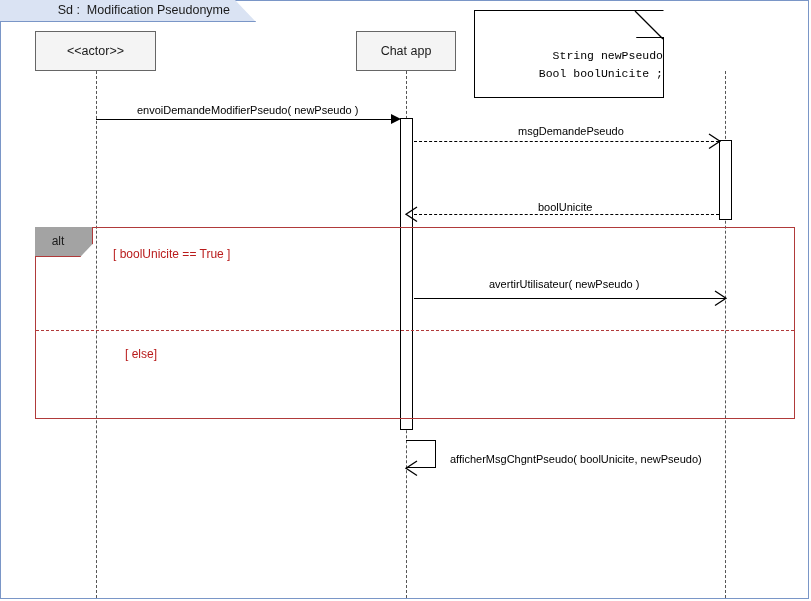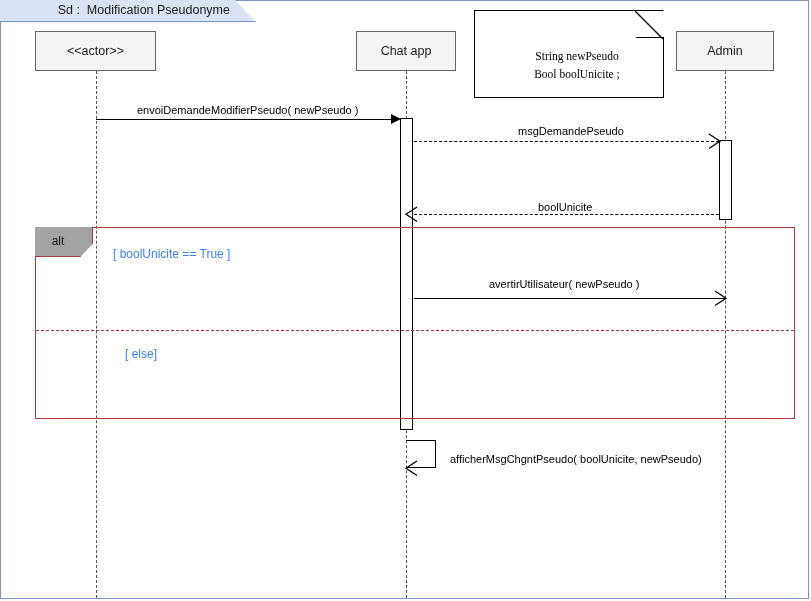--- a/index.html
+++ b/index.html
@@ -108,22 +108,22 @@
     top: 0px;
     width: 28px;
     height: 28px;
     overflow: visible;
   }
   .note-text {
     position: absolute;
     left: 16px;
     right: 0;
     top: 36px;
-    text-align: center;
-    font-family: Liberation Serif, serif;
+    text-align: right;
+    font-family: Liberation Mono, monospace;
     font-size: 11.5px;
     color: #000000;
     line-height: 1.65;
     white-space: pre;
   }
 
   
   .msg-line {
     position: absolute;
     height: 0px;
@@ -181,21 +181,21 @@
     color: #1a1a1a;
   }
   .alt-divider {
     position: absolute;
     height: 0;
     border-top: 1.6px dashed #b03a3a;
   }
   .guard {
     position: absolute;
     font-size: 12px;
-    color: #3b82f6;
+    color: #b91c1c;
     white-space: pre;
   }
 
   
   .self-msg {
     position: absolute;
     border-top: 1.3px solid #000000;
     border-right: 1.3px solid #000000;
     border-bottom: 1.3px solid #000000;
     box-sizing: border-box;
@@ -217,23 +217,20 @@
   <div class="lifeline" style="left:725px; top:71px; height:527px;"></div>
 
   <div class="participant" style="left:35px; top:31px; width:121px; height:40px;">
     <span>&lt;&lt;actor&gt;&gt;</span>
   </div>
 
   <div class="participant" style="left:356px; top:31px; width:100px; height:40px;">
     <span>Chat app</span>
   </div>
 
-  <div class="participant" style="left:676px; top:31px; width:98px; height:40px;">
-    <span>Admin</span>
-  </div>
 
   <div class="note" style="left:474px; top:10px; width:190px; height:88px;">
     <div class="note-fold"></div>
     <svg class="note-diag" viewBox="0 0 28 28" width="28" height="28" style="right:0; top:0;">
       <line x1="0" y1="0" x2="28" y2="28" stroke="#000000" stroke-width="1.3"></line>
     </svg>
     <div class="note-text">String newPseudo</div>
     <div class="note-text" style="top:54px;">Bool boolUnicite ;</div>
   </div>
 

